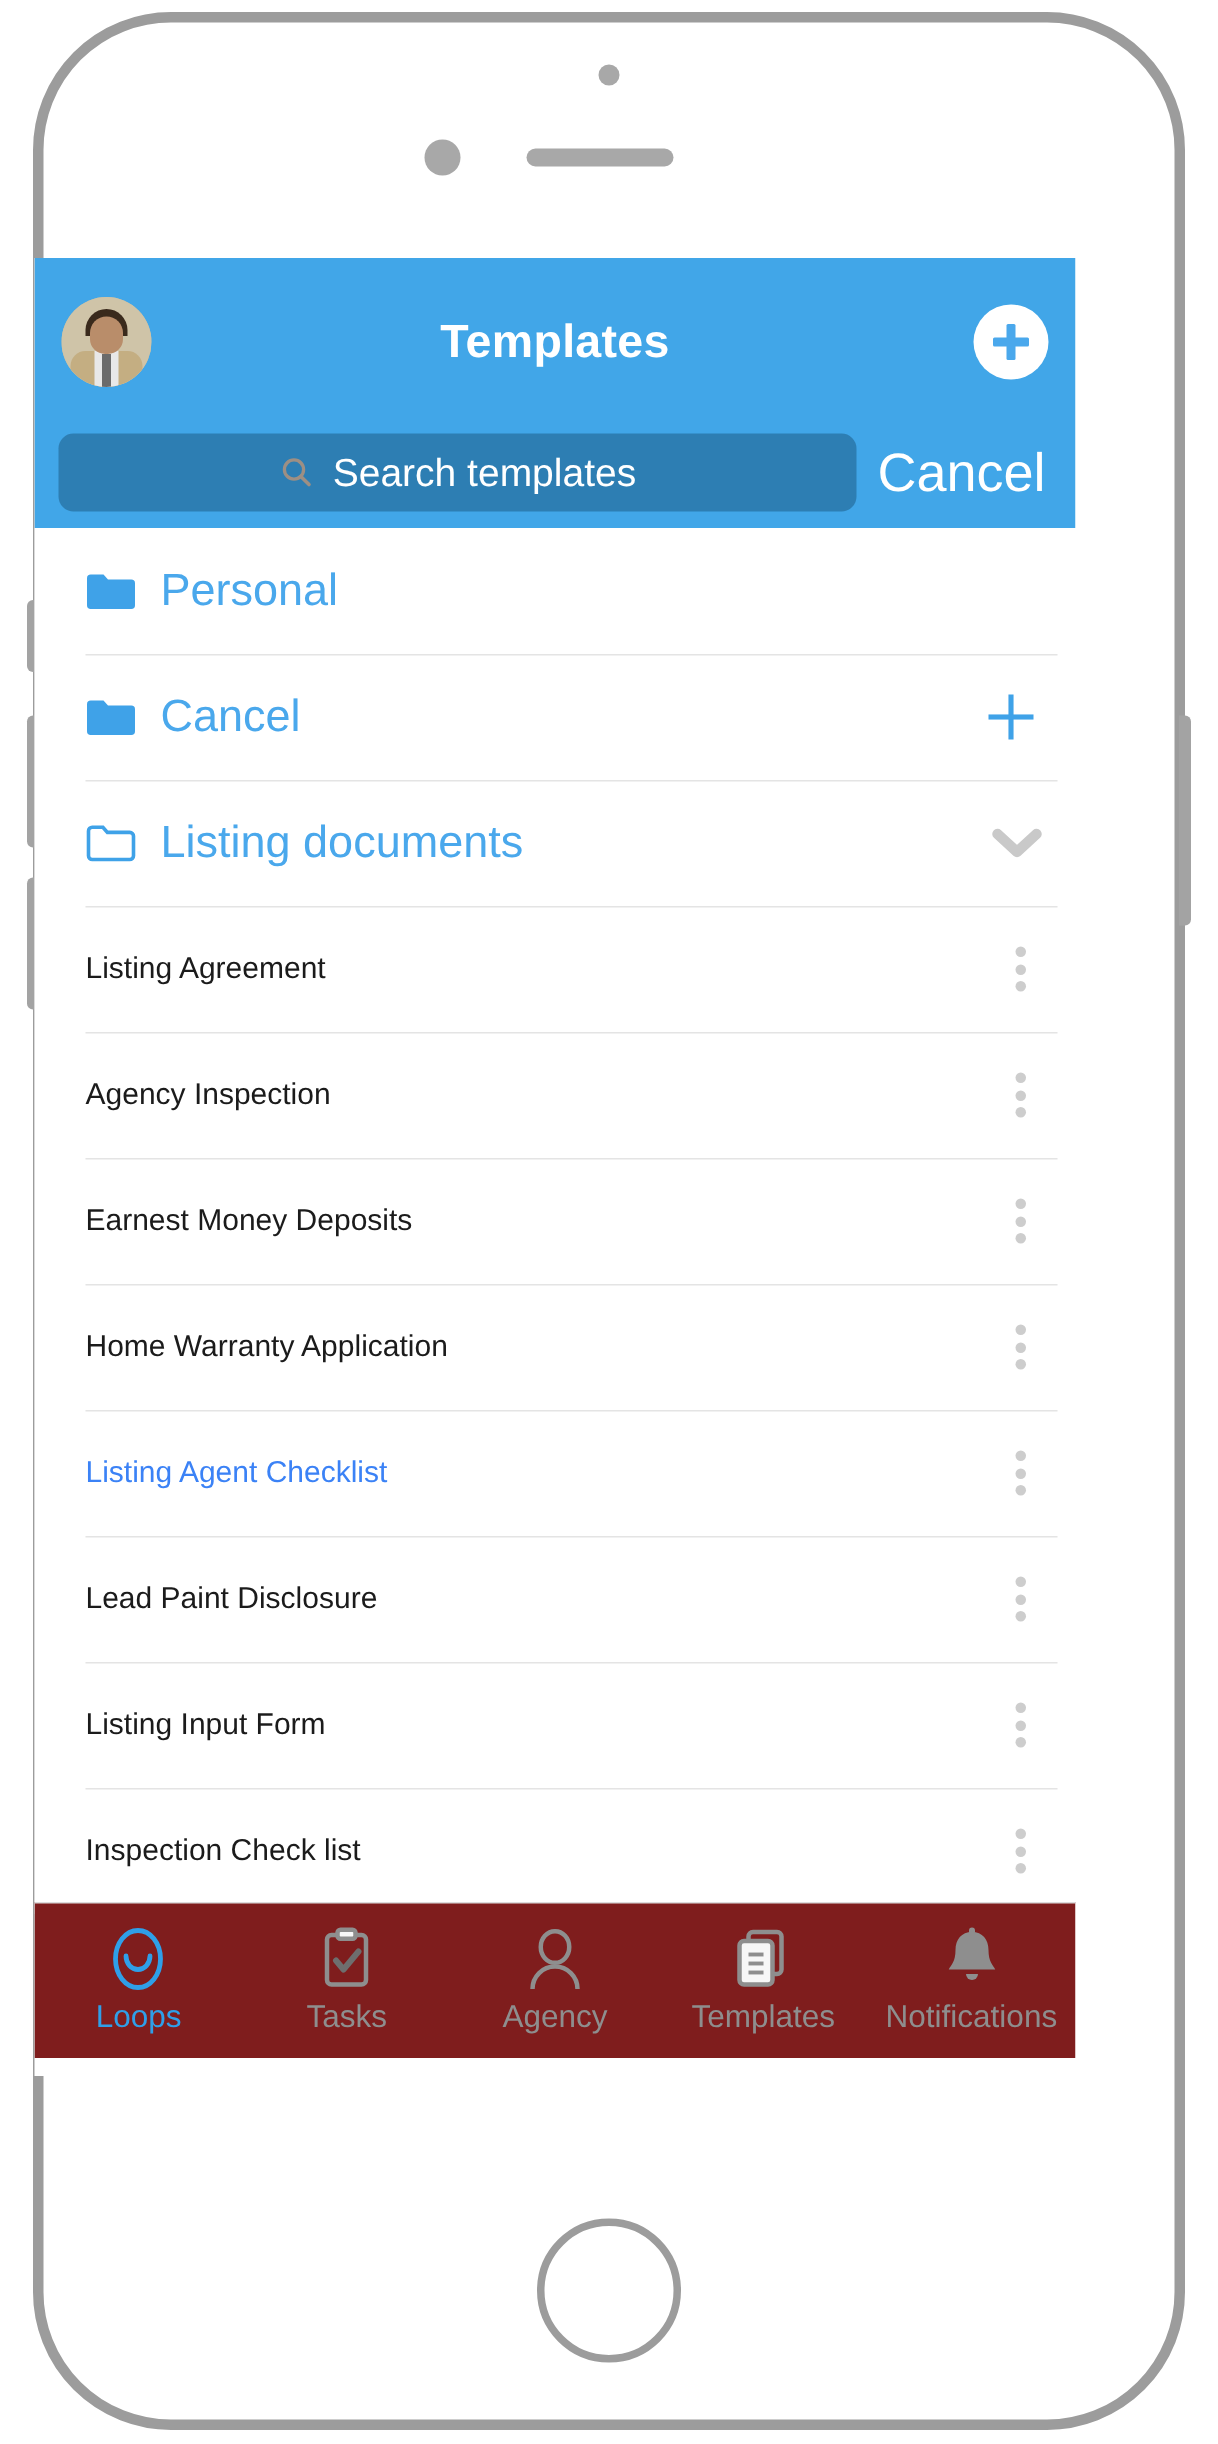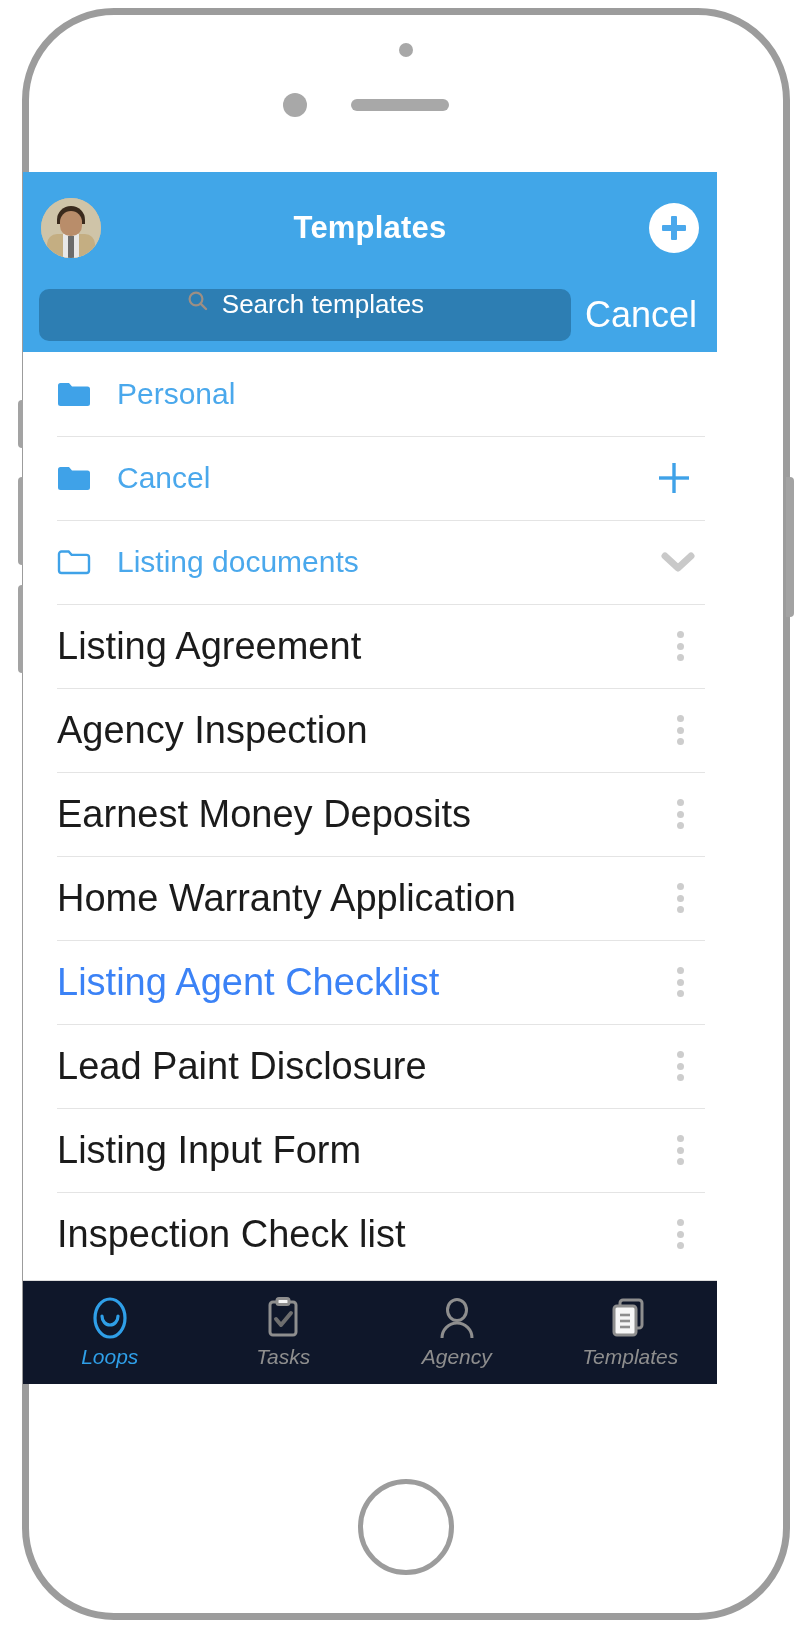--- a/index.html
+++ b/index.html
@@ -138,20 +138,21 @@
     padding: 0 16px 0 16px;
     gap: 14px;
     height: 62px;
   }
   #search-input-wrap {
     flex: 1 1 auto;
     background: #2d7eb3;
     border-radius: 10px;
     height: 52px;
     display: flex;
+    align-items: center;
     justify-content: center;
     gap: 12px;
   }
   #search-placeholder {
     color: #ffffff;
     font-size: 26px;
   }
   #cancel-search-button {
     color: #ffffff;
     font-size: 36px;
@@ -173,27 +174,27 @@
   .row + .row::before {
     content: "";
     position: absolute;
     left: 34px; right: 12px; top: 0;
     height: 1px;
     background: #e4e4e4;
   }
   .folder-row .row-label {
     color: #4aa8ec;
     font-size: 30px;
-    margin-left: 26px;
+    margin-left: 16px;
   }
   .folder-row.expanded .row-label { }
 
   .doc-row .row-label {
     color: #1b1b1b;
-    font-size: 38px;
+    font-size: 20px;
   }
   .doc-row.dimmed .row-label { color: #3b82f6; }
 
   .row-spacer { flex: 1 1 auto; }
 
   .folder-icon { width: 34px; height: 26px; flex: 0 0 auto; }
 
   .kebab-menu {
     width: 30px;
     height: 38px;
@@ -209,26 +210,25 @@
     width: 7px; height: 7px;
     border-radius: 50%;
     background: #cdcdcd;
   }
   .row-plus { width: 42px; height: 42px; flex: 0 0 auto; }
   .row-chevron { width: 34px; height: 22px; flex: 0 0 auto; }
 
   
   #tab-bar {
     position: absolute;
-    left: 0; right: 0; bottom: 0;
+    left: 0; right: 0; bottom: 12px;
     height: 104px;
-    background: #0f172a;
+    background: #7f1d1d;
     border-top: 1px solid #dcdcdc;
     display: flex;
-    font-style: italic;
   }
   .tab-item {
     flex: 1 1 0;
     display: flex;
     flex-direction: column;
     align-items: center;
     justify-content: center;
     gap: 5px;
   }
   .tab-icon { height: 44px; display: flex; align-items: center; justify-content: center; }
@@ -442,15 +442,25 @@
           <rect x="11" y="4" width="22" height="28" rx="3" fill="none" stroke="#8e8e8e" stroke-width="3"></rect>
           <rect x="5" y="10" width="22" height="29" rx="3" fill="#f7f7f7" stroke="#8e8e8e" stroke-width="3"></rect>
           <line x1="11" y1="19" x2="21" y2="19" stroke="#8e8e8e" stroke-width="2.6"></line>
           <line x1="11" y1="25" x2="21" y2="25" stroke="#8e8e8e" stroke-width="2.6"></line>
           <line x1="11" y1="31" x2="21" y2="31" stroke="#8e8e8e" stroke-width="2.6"></line>
         </svg>
       </span>
       <span class="tab-label">Templates</span>
     </div>
 
+    <div class="tab-item">
+      <span class="tab-icon">
+        <svg width="42" height="44" viewBox="0 0 42 44">
+          <path d="M21 4 c-7 0 -11 5 -11 12 c0 8 -3 10 -4.5 13 h31 C35 26 32 24 32 16 C32 9 28 4 21 4 Z" fill="#8e8e8e"></path>
+          <rect x="19" y="1" width="4" height="5" rx="2" fill="#8e8e8e"></rect>
+          <path d="M17 32 a4 4 0 0 0 8 0 Z" fill="#8e8e8e"></path>
+        </svg>
+      </span>
+      <span class="tab-label">Notifications</span>
+    </div>
 
   </div>
 </div>
 
 </body></html>

